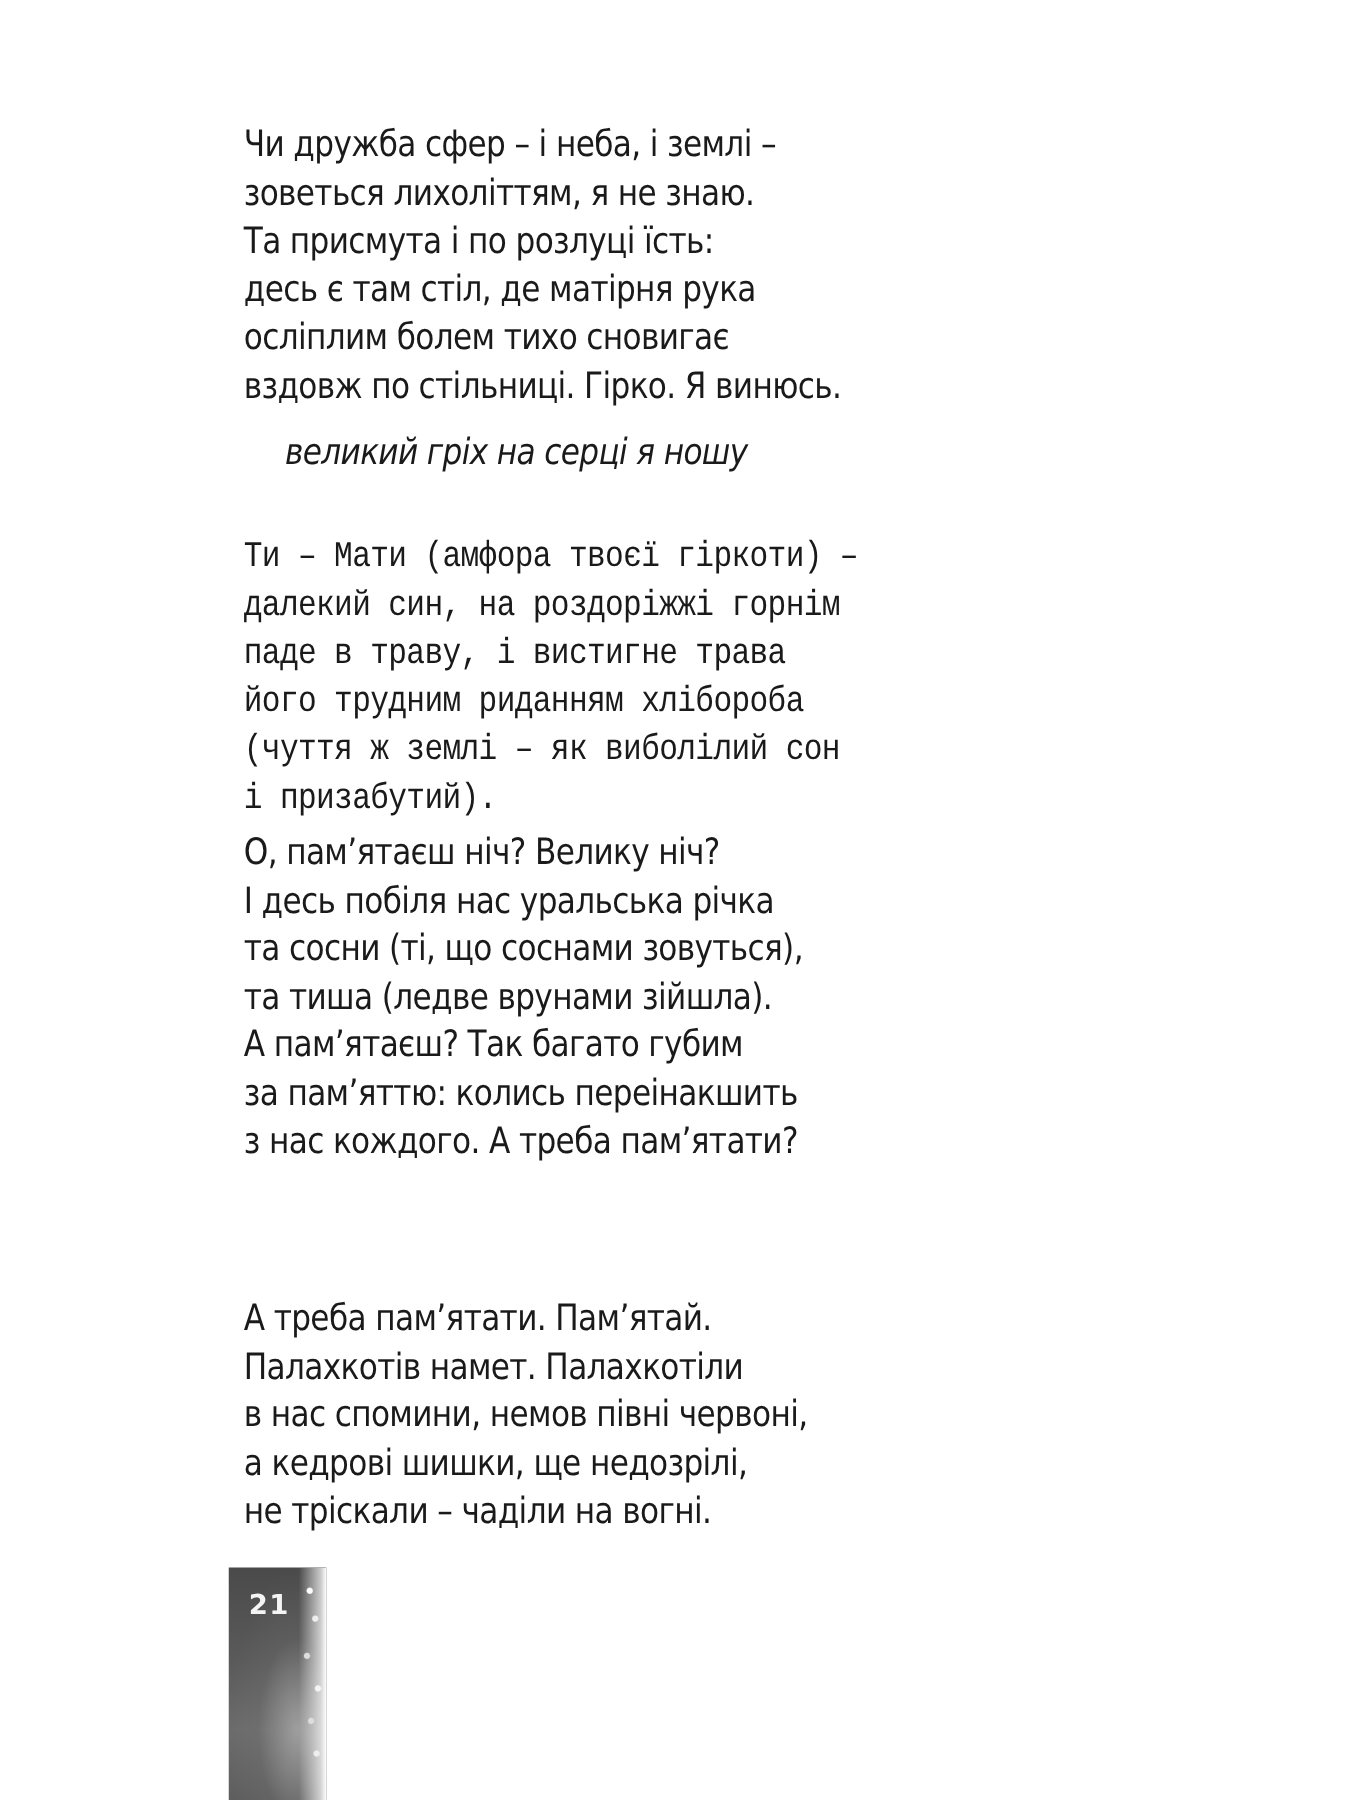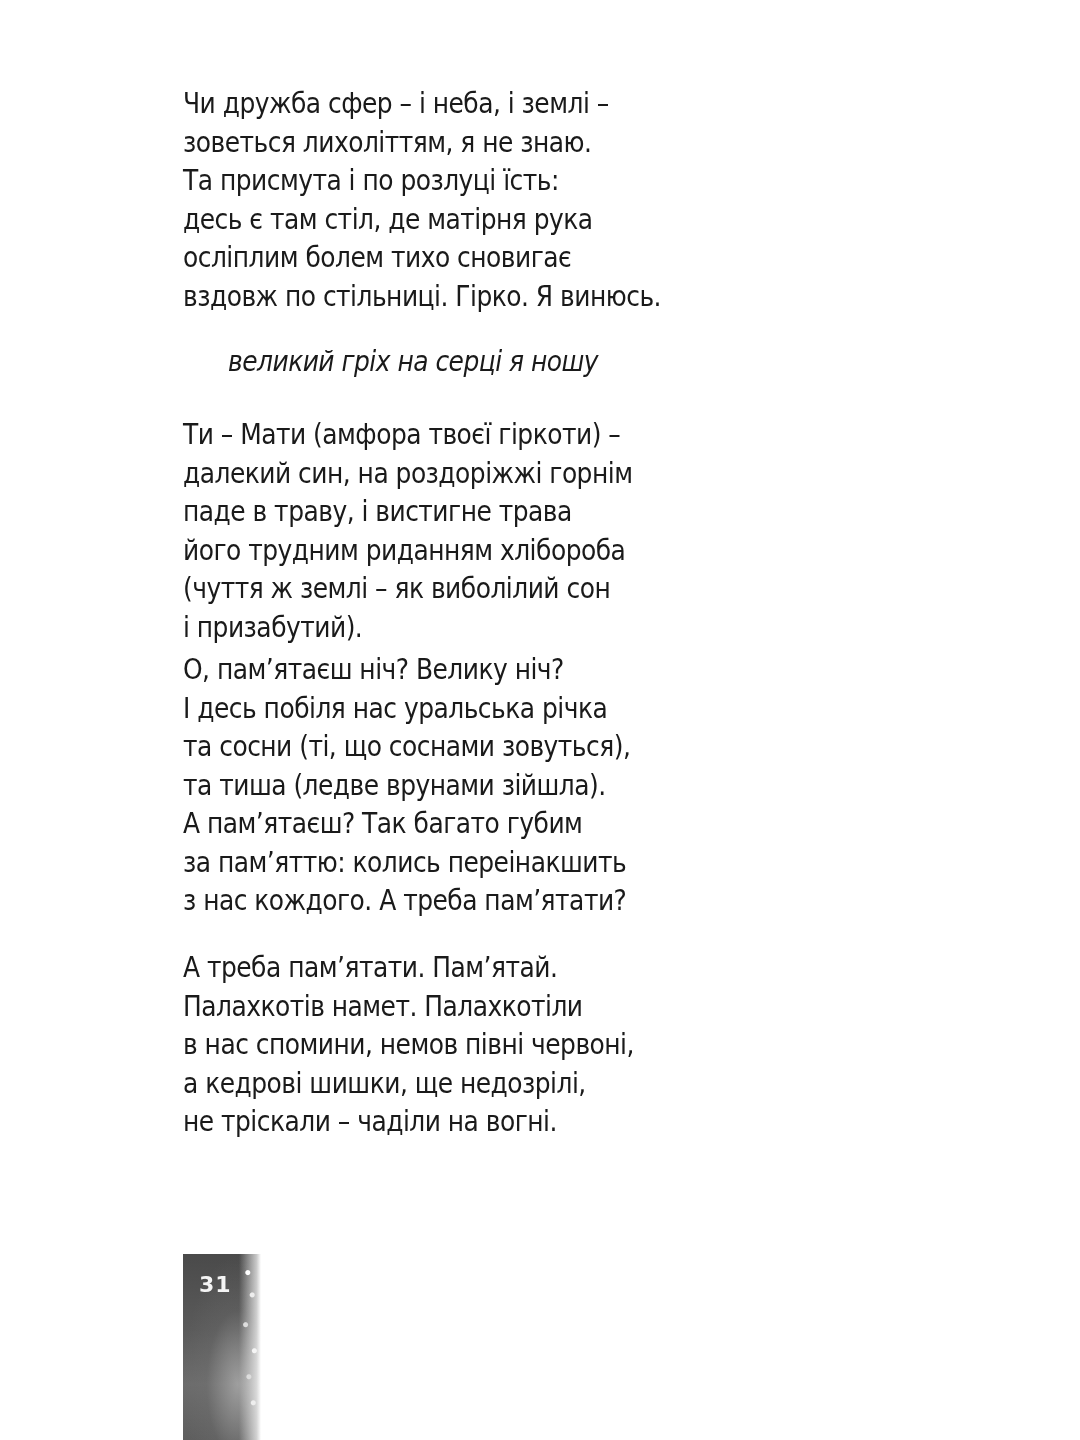--- a/index.html
+++ b/index.html
@@ -21,21 +21,21 @@
       width: 1080px;
       height: 1440px;
     }
     .poem {
       position: absolute;
       left: 183px;
       top: 84px;
       width: 620px;
     }
     .stanza {
-      margin: 0;
+      margin: 12px;
     }
     .line {
       display: block;
       font-size: 29px;
       line-height: 38.5px;
       white-space: nowrap;
       letter-spacing: -0.6px;
       transform: scaleX(0.86);
       transform-origin: left center;
     }
@@ -45,23 +45,23 @@
       top: 342px;
       font-style: italic;
       font-size: 29px;
       line-height: 38px;
       white-space: nowrap;
       letter-spacing: -0.6px;
       transform: scaleX(0.86);
       transform-origin: left center;
     }
     #stanza-1 { position: absolute; left: 0; top: 0; }
-    #stanza-2 { position: absolute; left: 0; top: 331px; }
+    #stanza-2 { position: absolute; left: 0; top: 331px; font-family: Liberation Mono, monospace; }
     #stanza-3 { position: absolute; left: 0; top: 566px; }
-    #stanza-4 { position: absolute; left: 0; top: 864px; }
+    #stanza-4 { position: absolute; left: 0; top: 939px; }
 
     .page-tab {
       position: absolute;
       left: 183px;
       top: 1254px;
       width: 78px;
       height: 186px;
       background:
         radial-gradient(ellipse at 70% 70%, rgba(200,200,200,0.55) 0%, rgba(120,120,120,0.2) 40%, rgba(0,0,0,0) 70%),
         linear-gradient(180deg, #4a4a4a 0%, #5a5a5a 40%, #6c6c6c 70%, #5e5e5e 100%);
@@ -133,16 +133,16 @@
       <span class="line">Палахкотів намет. Палахкотіли</span>
       <span class="line">в нас спомини, немов півні червоні,</span>
       <span class="line">а кедрові шишки, ще недозрілі,</span>
       <span class="line">не тріскали – чаділи на вогні.</span>
     </div>
   </div>
 
   <div class="epigraph">великий гріх на серці я ношу</div>
 
   <div class="page-tab">
-    <span class="page-number">31</span>
+    <span class="page-number">21</span>
   </div>
 
 </div>
 
 </body></html>

